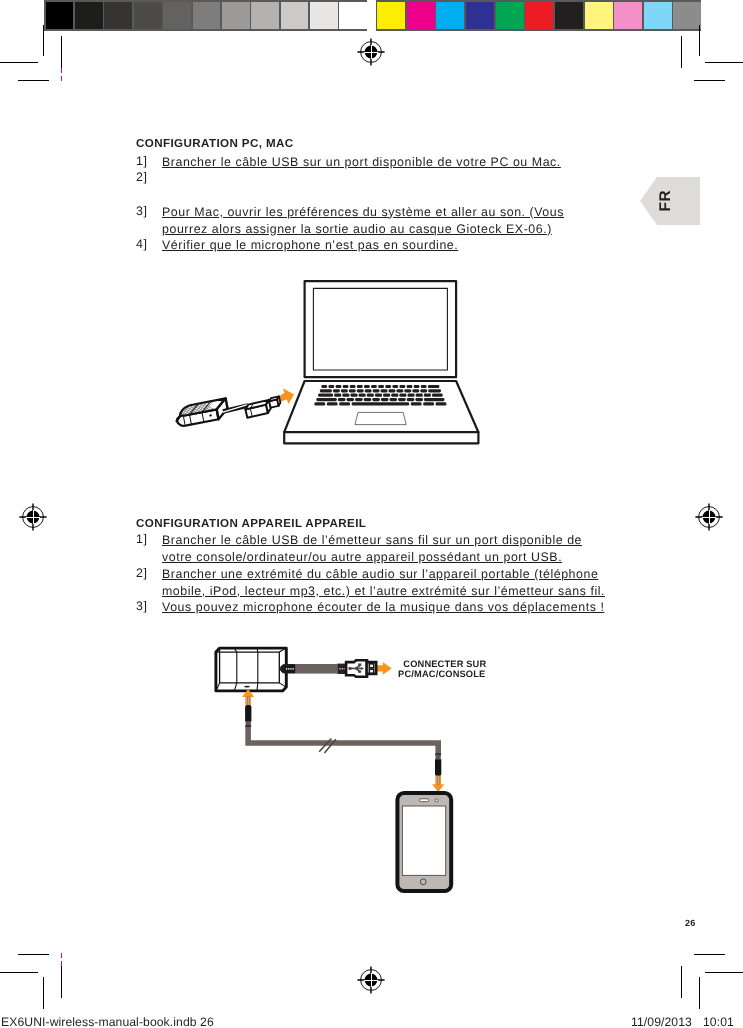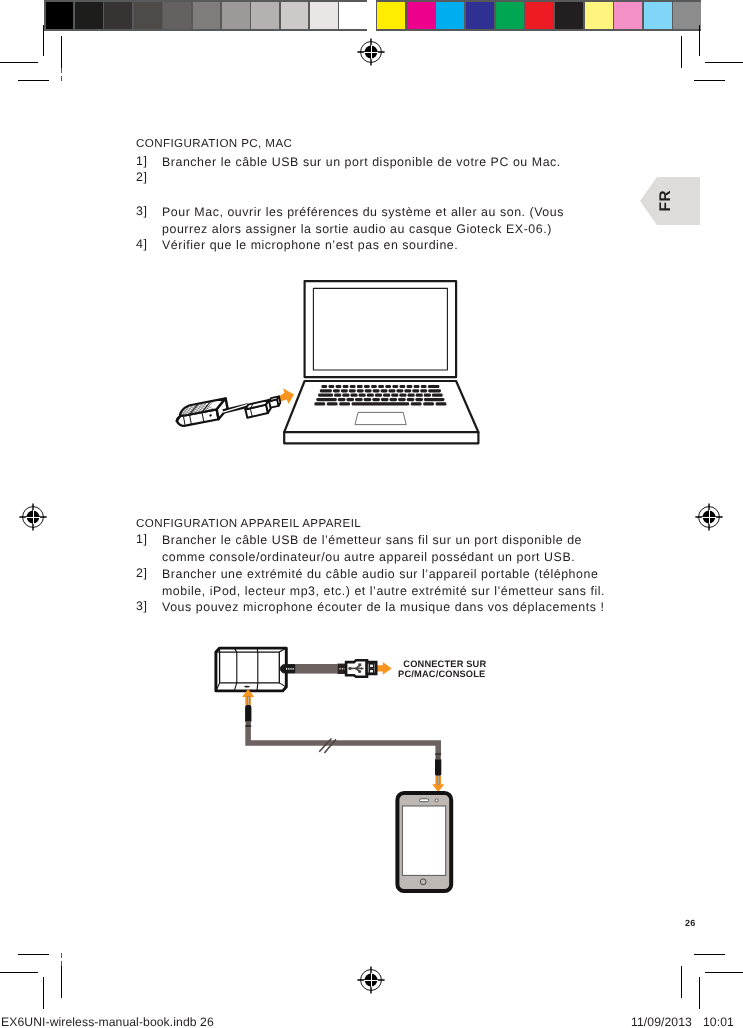--- a/index.html
+++ b/index.html
@@ -12,26 +12,26 @@
   
   .swgroup{position:absolute;top:0px;height:31px;background:#58595b;font-size:0;}
   .sw{display:inline-block;width:27.7px;height:27.4px;margin:1.6px 0 0 1.7px;vertical-align:top;}
   #color-group .sw{width:27.95px;}
 
   
   .cmark{position:absolute;background:#000000;}
   .cmagenta{position:absolute;background:#ec008c;}
 
   
-  .h-sec{position:absolute;font-weight:normal;font-size:11.6px;color:#231f20;
+  .h-sec{position:absolute;font-weight:bold;font-size:11.6px;color:#231f20;
          white-space:nowrap;letter-spacing:0.4px;}
   .li{position:absolute;font-size:12.4px;color:#231f20;letter-spacing:0.55px;}
   .li .num{position:absolute;left:0px;top:0px;}
   .li .txt{display:block;margin-left:26px;}
-  .li .txt div{height:16.85px;line-height:16.85px;white-space:nowrap;}
+  .li .txt div{height:16.85px;line-height:16.85px;white-space:nowrap;text-decoration:underline;}
 
   
   #frtab{position:absolute;left:640px;top:177px;width:60px;height:48px;background:#dedcda;
       clip-path:polygon(17px 0,60px 0,60px 48px,17px 48px,0 24px);}
   #frtab .lbl{position:absolute;left:0;top:0;width:60px;height:48px;
       display:flex;align-items:center;justify-content:center;}
   #frtab .lbl span{transform:rotate(-90deg);font-weight:bold;font-size:15.5px;
       color:#231f20;letter-spacing:0.4px;line-height:1;margin-left:-9px;}
 
   
@@ -318,21 +318,21 @@
     <span class="txt">
         <div>Vérifier que le microphone n’est pas en sourdine.</div>
       </span>
   </div>
 
   <div class="h-sec" style="left:136px;top:516.6px;">CONFIGURATION APPAREIL APPAREIL</div>
   <div class="li" style="left:136px;top:532.4px;">
     <span class="num">1]</span>
     <span class="txt">
         <div>Brancher le câble USB de l’émetteur sans fil sur un port disponible de</div>
-        <div>comme console/ordinateur/ou autre appareil possédant un port USB.</div>
+        <div>votre console/ordinateur/ou autre appareil possédant un port USB.</div>
       </span>
   </div>
   <div class="li" style="left:136px;top:566.1px;">
     <span class="num">2]</span>
     <span class="txt">
         <div>Brancher une extrémité du câble audio sur l’appareil portable (téléphone</div>
         <div>mobile, iPod, lecteur mp3, etc.) et l’autre extrémité sur l’émetteur sans fil.</div>
       </span>
   </div>
   <div class="li" style="left:136px;top:599.3px;">

